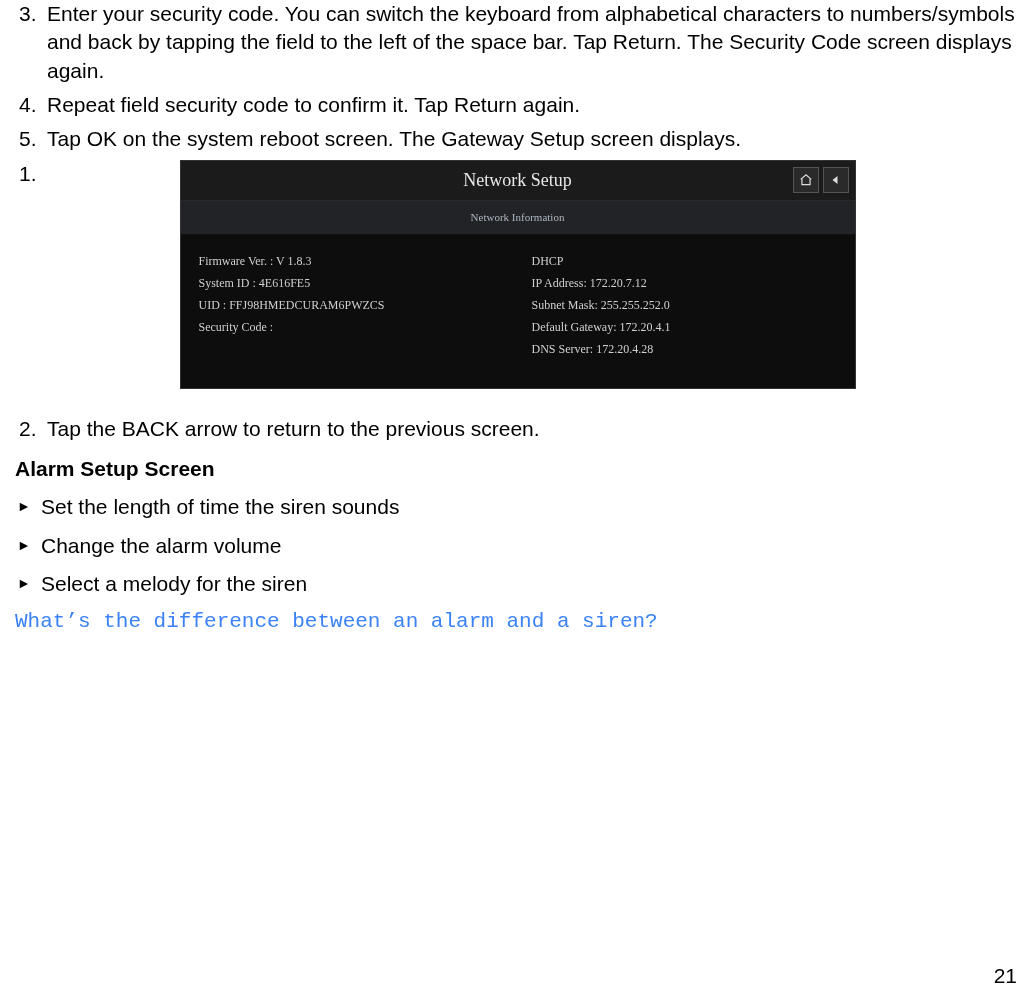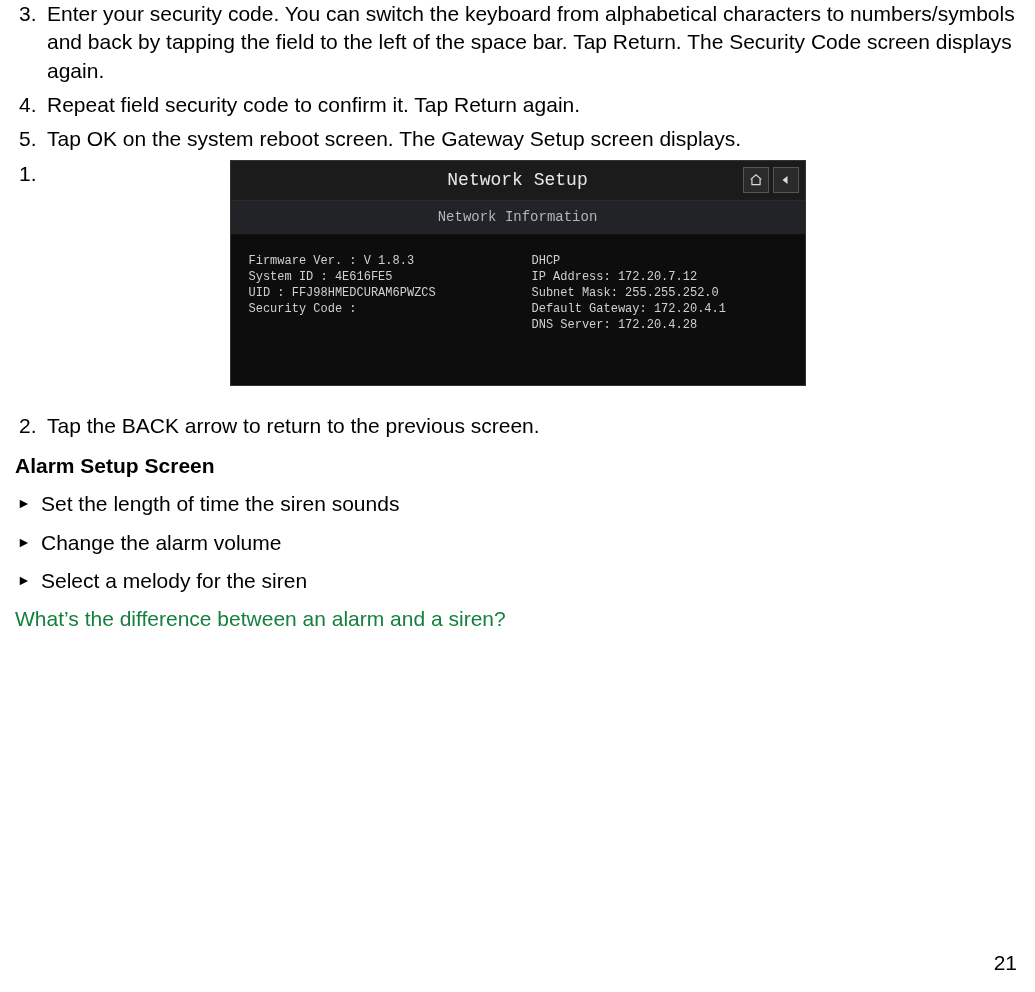--- a/index.html
+++ b/index.html
@@ -51,40 +51,41 @@
       padding-left: 26px;
       position: relative;
     }
     ul.bullets li .tri {
       position: absolute;
       left: 2px;
       top: 4px;
       font-size: 14px;
     }
     .red-question {
-      color: #15803d;
+      color: #3b82f6;
       margin-top: 7px;
+      font-family: Liberation Mono, monospace;
     }
     .page-num {
       position: absolute;
-      bottom: 15px;
+      bottom: 2px;
       right: 18px;
       font-size: 21px;
     }
     
     .device-wrap {
       margin: 6px 0 8px 0;
       display: flex;
       justify-content: center;
     }
     .device {
-      width: 576px;
+      width: 676px;
       background: #84cc16;
       border: 1px solid #333;
-      font-family: Liberation Mono, monospace;
+      font-family: Liberation Serif, serif;
       color: #e8e8e8;
       font-size: 13px;
     }
     .device-title {
       background: #1b1b1b;
       height: 40px;
       display: flex;
       align-items: center;
       justify-content: center;
       position: relative;
@@ -111,34 +112,35 @@
       font-size: 13px;
       font-weight: bold;
     }
     .device-subtitle {
       background: #222326;
       height: 34px;
       display: flex;
       align-items: center;
       justify-content: center;
       color: #aeb6bf;
-      font-size: 14px;
+      font-size: 11px;
       border-bottom: 1px solid #111;
     }
     .device-body {
       display: flex;
       padding: 18px 18px 30px 18px;
       gap: 28px;
       background: #0d0d0d;
       min-height: 150px;
     }
     .device-col {
       flex: 1;
       display: flex;
       flex-direction: column;
+      gap: 6px;
       font-size: 12px;
       color: #d0d0d0;
     }
     .device-col .row {
       white-space: nowrap;
       overflow: hidden;
     }
   </style>
 </head>
 <body>

